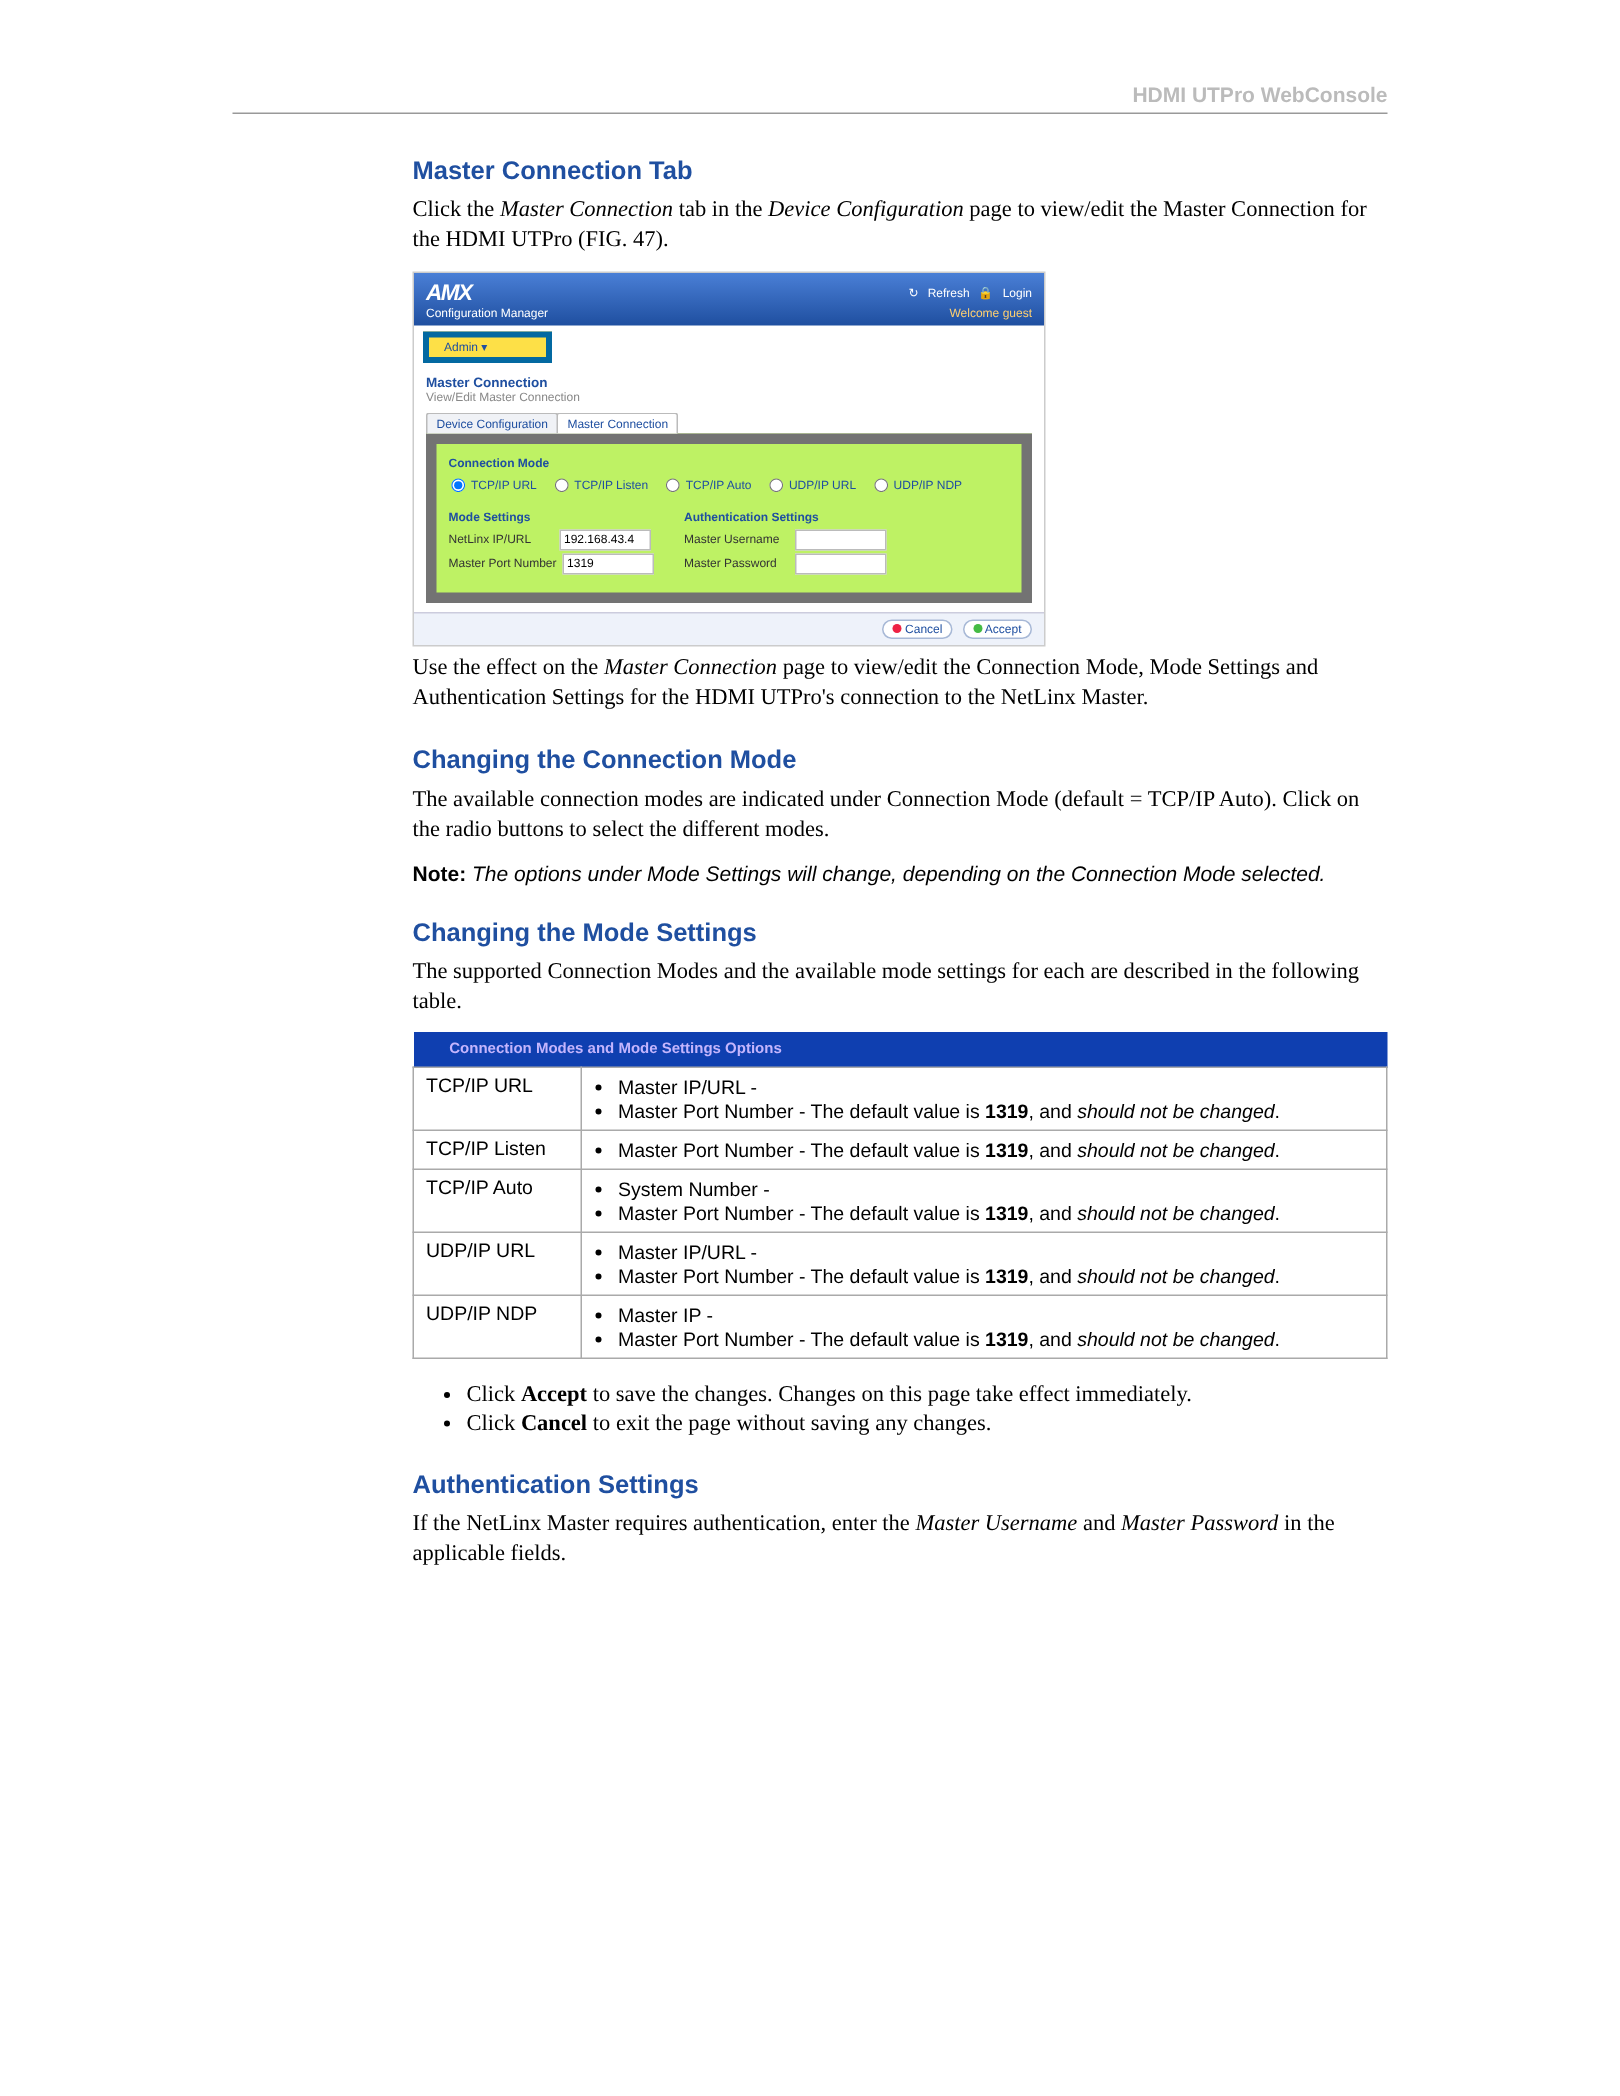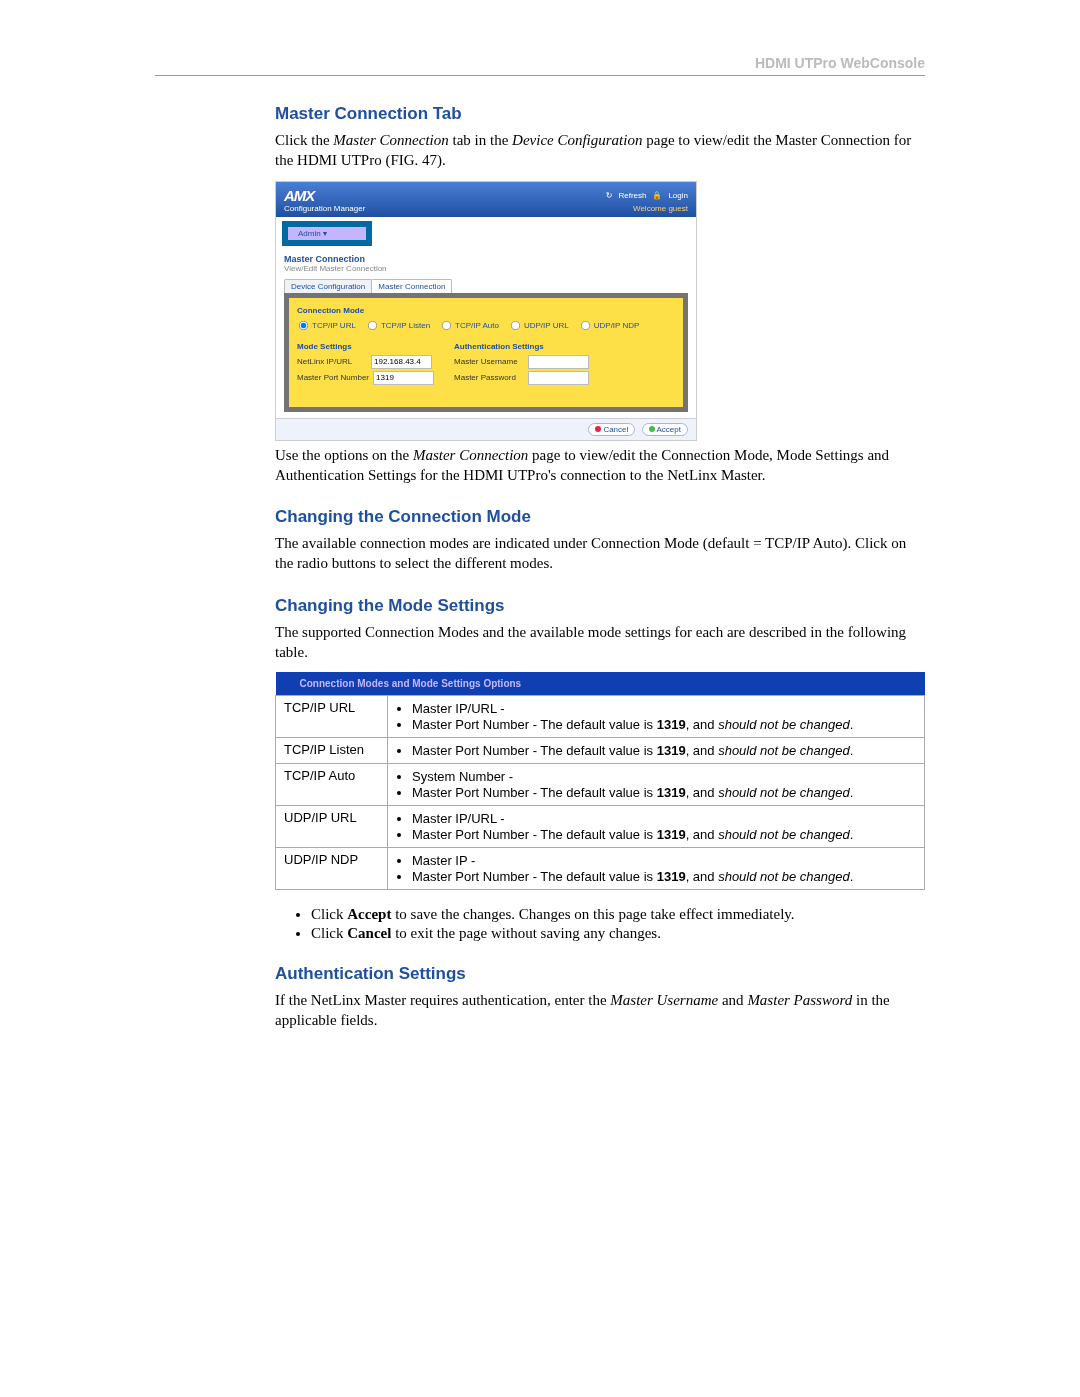--- a/index.html
+++ b/index.html
@@ -63,22 +63,22 @@
     display: flex;
     justify-content: space-between;
     align-items: flex-end;
   }
   .fig-logo { font-size: 15px; font-weight: 900; font-style: italic; letter-spacing: -1px; }
   .fig-logo-sub { font-size: 8px; font-weight: normal; font-style: normal; }
   .fig-top-links { font-size: 8px; text-align: right; }
   .fig-top-links .row { display: flex; gap: 6px; justify-content: flex-end; align-items: center; }
   .fig-top-links .welcome { color: #ffd070; margin-top: 4px; }
   .fig-admin {
-    background: #c4b5fd;
-    border: 6px solid #0369a1;
+    background: #fde047;
+    border: 4px solid #0369a1;
     padding: 2px 10px;
     margin: 4px 6px;
     width: 58px;
     font-size: 8px;
     color: #1f4fa0;
   }
   .fig-header2 {
     padding: 4px 8px 0 8px;
   }
   .fig-header2 .title { font-weight: bold; color: #1f4fa0; font-size: 9px; }
@@ -92,24 +92,24 @@
     border: 1px solid #bbb;
     padding: 2px 6px;
     background: #f0f2f6;
     color: #1f4fa0;
     border-bottom: none;
     border-radius: 2px 2px 0 0;
     margin-right: -1px;
   }
   .fig-tab.active { background: #fff; }
   .fig-panel {
-    border: 5px solid #737373;
+    border: 7px solid #737373;
     margin: 0 8px 6px 8px;
-    padding: 6px 8px 20px 8px;
-    background: #fde047;
+    padding: 6px 8px 10px 8px;
+    background: #bef264;
   }
   .fig-panel .grp { color: #1f4fa0; font-weight: bold; font-size: 8px; margin: 2px 0 4px 0; }
   .radio-row { display: flex; gap: 10px; align-items: center; margin-bottom: 8px; flex-wrap: wrap; }
   .radio { display: flex; align-items: center; gap: 2px; color: #1f4fa0; }
   .radio input { margin:0; transform: scale(0.7); }
   .fig-cols { display: flex; gap: 20px; }
   .fig-field-row { display: flex; align-items: center; gap: 4px; margin: 2px 0; }
   .fig-field-row label { min-width: 70px; color: #333; }
   .fig-field-row input { border: 1px solid #bbb; font-size: 8px; padding: 0 2px; width: 55px; height: 12px; }
   .fig-footer {
@@ -278,25 +278,26 @@
             <span>Cancel</span>
           </span>
         <span class="fig-btn">
             <span class="dot-green"></span>
             <span>Accept</span>
           </span>
       </div>
     </div>
 
     <p class="body">
-      <span>Use the options on the </span><i>Master Connection</i><span> page to view/edit the Connection Mode, Mode Settings and Authentication Settings for the HDMI UTPro's connection to the NetLinx Master.</span>
+      <span>Use the effect on the </span><i>Master Connection</i><span> page to view/edit the Connection Mode, Mode Settings and Authentication Settings for the HDMI UTPro's connection to the NetLinx Master.</span>
     </p>
 
     <h2 class="section">Changing the Connection Mode</h2>
     <p class="body">The available connection modes are indicated under Connection Mode (default = TCP/IP Auto). Click on the radio buttons to select the different modes.</p>
+    <p class="note-line"><b>Note:</b><i> The options under Mode Settings will change, depending on the Connection Mode selected.</i></p>
 
     <h2 class="section">Changing the Mode Settings</h2>
     <p class="body">The supported Connection Modes and the available mode settings for each are described in the following table.</p>
 
     <table class="modes">
       <tbody>
           <tr>
             <th colspan="2">Connection Modes and Mode Settings Options</th>
           </tr>
       </tbody>

